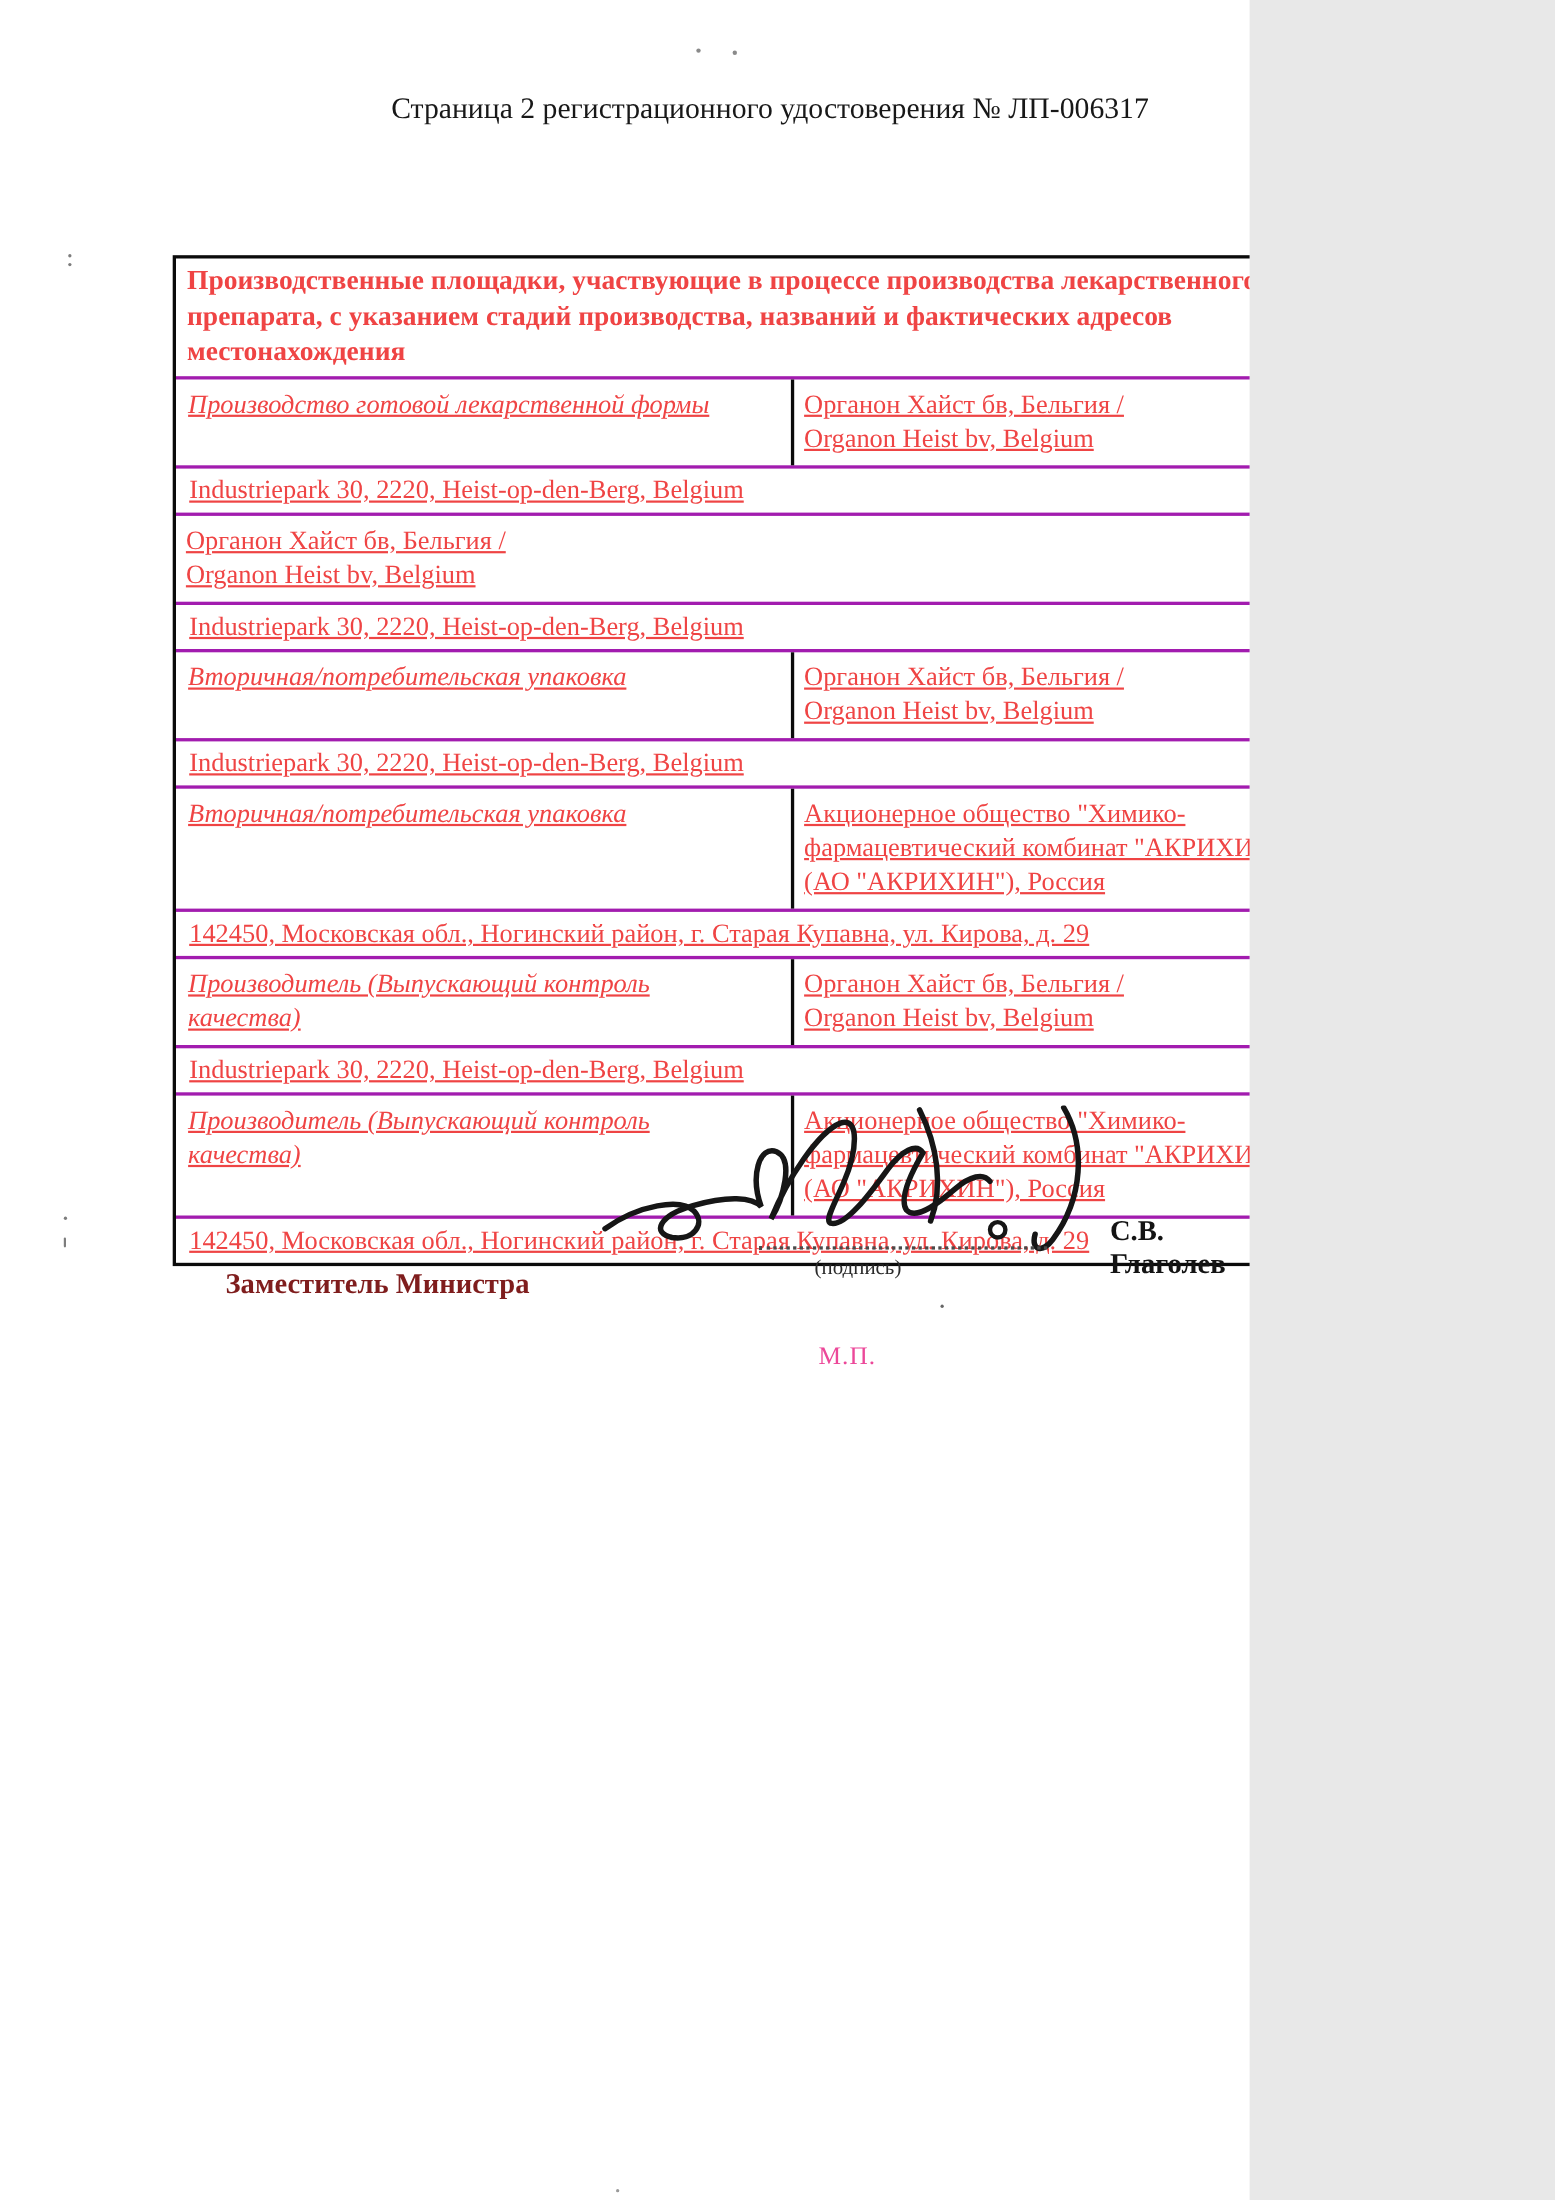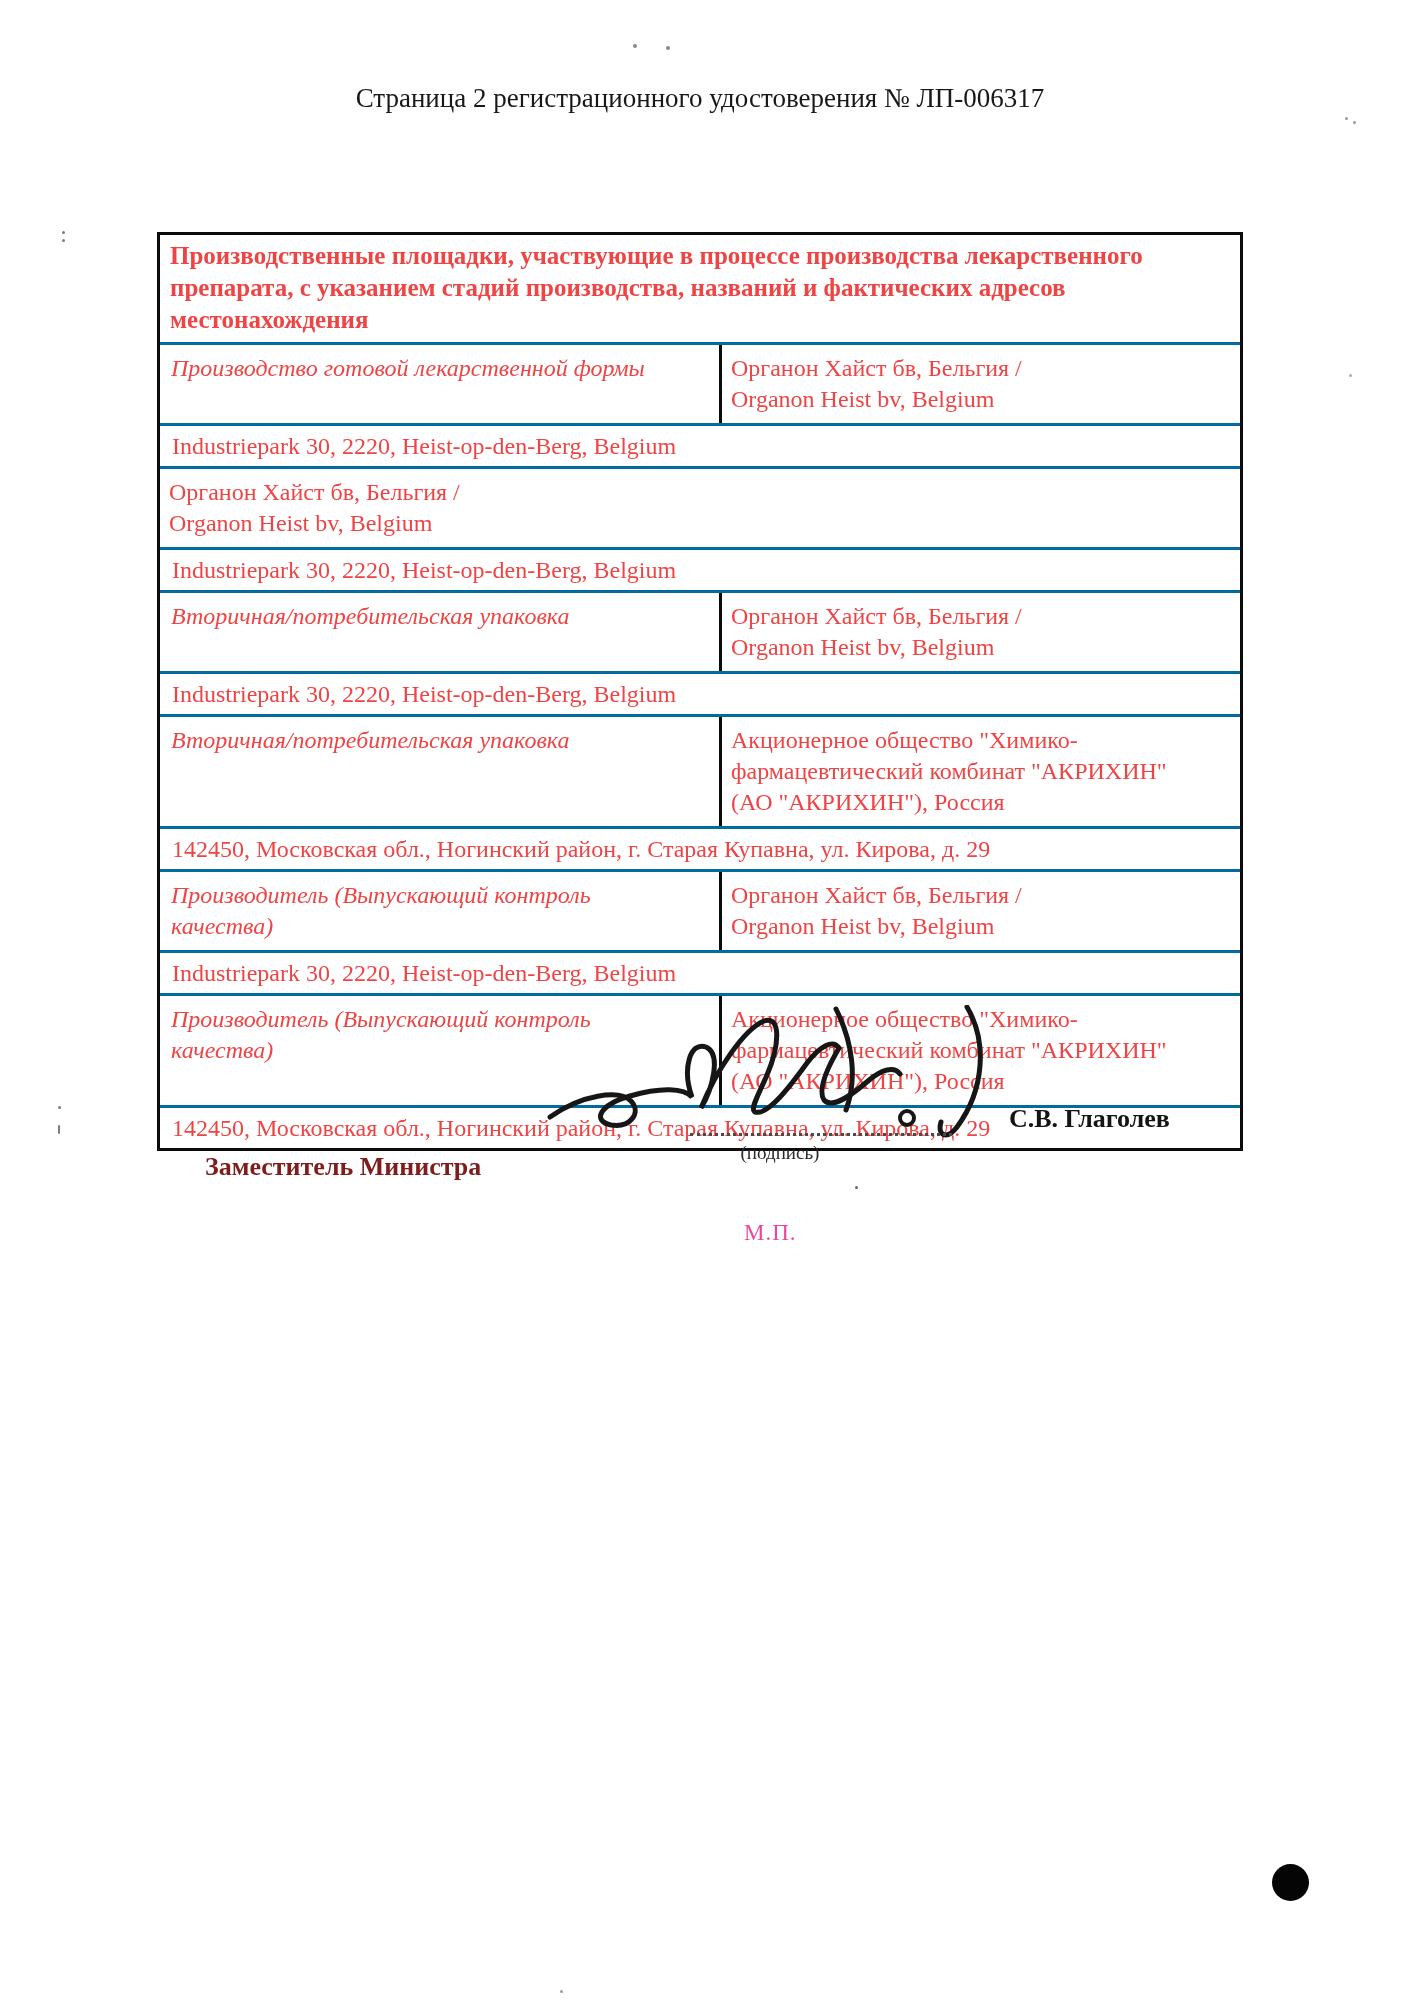--- a/index.html
+++ b/index.html
@@ -1,18 +1,18 @@
 <!DOCTYPE html>
 <html><head>
 <meta charset="utf-8">
 <style>
   html,body{margin:0;padding:0;background:#e8e8e8;}
   .page{
     position:relative;
-    width:1414px;height:2000px;
+    width:1136px;height:2000px;
     background:#ffffff;
     font-family:"Liberation Serif", serif;
     color:#151515;
     overflow:hidden;
   }
   *{box-sizing:border-box;}
 
   .title{
     position:absolute;left:157px;top:82px;width:1086px;
     text-align:center;font-size:27px;line-height:32px;color:#181818;
@@ -21,21 +21,21 @@
   
   .doc-table{
     position:absolute;left:157px;top:232px;width:1086px;
     border:3px solid #0b0b0b;
     font-size:24px;color:#ef4444;
   }
   .t-header{
     font-weight:bold;font-size:25px;line-height:32px;
     padding:5px 12px 6px 10px;min-height:98px;white-space:pre-line;
   }
-  .t-row{border-top:3px solid #0369a1;display:flex;}
+  .t-row{border-top:3px solid #a21caf;display:flex;text-decoration:underline;}
   .t-row.addr{display:block;padding:6px 12px 5px 12px;min-height:41px;line-height:29px;}
   .c-stage{
     width:562px;border-right:3px solid #0b0b0b;
     font-style:italic;padding:8px 16px 8px 11px;line-height:31px;white-space:pre-line;
   }
   .c-manu{flex:1;padding:8px 2px 8px 9px;line-height:31px;white-space:pre-line;}
   .hp  {min-height:66px;}
   .hp3 {min-height:107px;}
   .hp2 {min-height:69px;}
   .hp3b{min-height:100px;}

